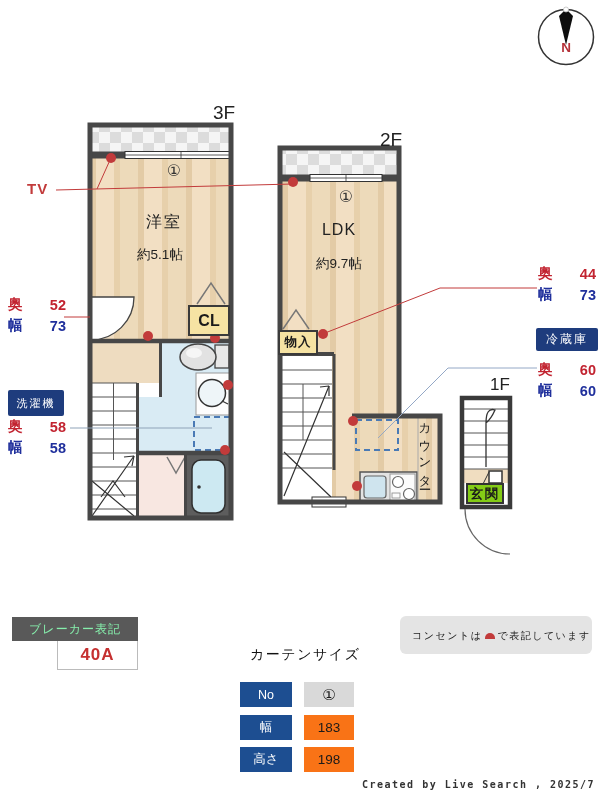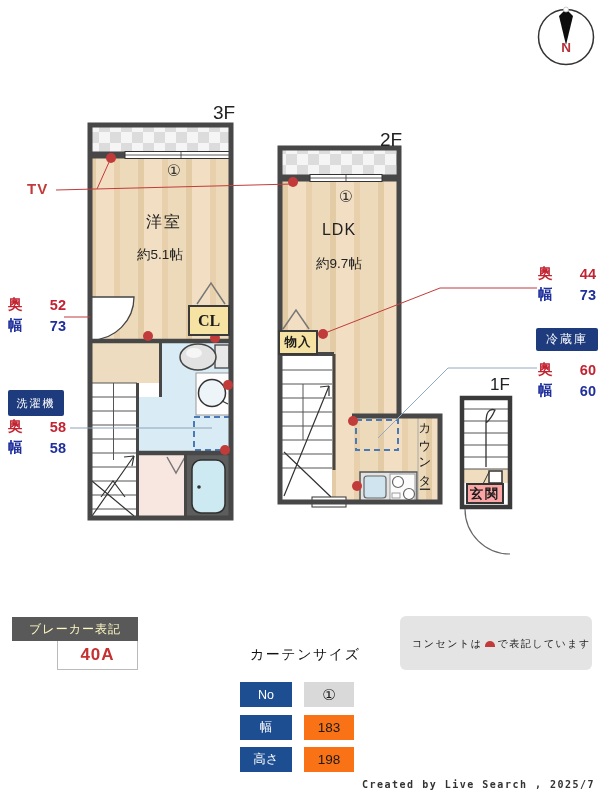--- a/index.html
+++ b/index.html
@@ -5,43 +5,43 @@
   html,body{margin:0;padding:0;background:#fff;}
   .canvas{position:relative;width:600px;height:800px;background:#ffffff;overflow:hidden;
           font-family:"Liberation Sans","DejaVu Sans",sans-serif;}
   svg.plan{position:absolute;left:0;top:0;}
   .lbl{position:absolute;color:#1a1a1a;white-space:nowrap;}
   .floor-tag{font-size:19px;color:#222;}
   .room-name{font-size:16px;letter-spacing:2px;text-align:center;color:#222;}
   .room-size{font-size:13.5px;text-align:center;color:#222;}
   .win-tag{font-size:16px;color:#333;width:20px;text-align:center;}
   .ybox{position:absolute;background:#f6e3a3;border:2.5px solid #3a3a3a;display:flex;
-        align-items:center;justify-content:center;font-weight:bold;color:#1a1a1a;box-sizing:border-box;font-family:Liberation Serif, serif;}
-  .wbox{position:absolute;background:#fca5a5;border:2px solid #333;display:flex;
+        align-items:center;justify-content:center;font-weight:bold;color:#1a1a1a;box-sizing:border-box;}
+  .wbox{position:absolute;background:#84cc16;border:2px solid #333;display:flex;
         align-items:center;justify-content:center;font-weight:bold;color:#1a1a1a;box-sizing:border-box;}
   .vtext{writing-mode:vertical-rl;letter-spacing:3px;}
   .tagbox{position:absolute;background:#1e3c7d;color:#fff;display:flex;align-items:center;
           justify-content:center;letter-spacing:2px;border-radius:2px;}
   .dims{position:absolute;}
   .dim-row{display:flex;justify-content:space-between;width:58px;font-size:14.5px;
            font-weight:bold;height:21px;align-items:center;}
   .c-red{color:#c22330;}
   .c-blue{color:#1f2f9c;}
   .tv{font-size:15px;color:#c23b3b;font-weight:bold;letter-spacing:1px;}
   .breaker{position:absolute;left:12px;top:617px;width:126px;}
-  .breaker-hd{height:24px;background:#595959;color:#fef9c3;font-size:12px;letter-spacing:1px;
+  .breaker-hd{height:24px;background:#595959;color:#86efac;font-size:12px;letter-spacing:1px;
               display:flex;align-items:center;justify-content:center;}
   .breaker-val{height:28px;background:#fff;border:1px solid #bbb;border-top:none;color:#c53030;
                font-size:17px;font-weight:bold;letter-spacing:1px;display:flex;align-items:center;justify-content:center;margin-left:45px;}
   .curtain-title{font-size:14px;letter-spacing:1.5px;color:#111;}
   .cell{position:absolute;display:flex;align-items:center;justify-content:center;box-sizing:border-box;}
   .ct-label{background:#1d4e91;color:#fff;font-size:12.5px;}
   .ct-val{background:#f97316;color:#1a1a1a;font-size:13.5px;}
   .ct-val-first{background:#d9d9d9;font-size:15px;}
-  .notebox{position:absolute;left:400px;top:616px;width:192px;height:54px;background:#e4e4e4;
+  .notebox{position:absolute;left:400px;top:616px;width:192px;height:38px;background:#e4e4e4;
            border-radius:6px;font-size:10px;letter-spacing:1.5px;color:#222;
            display:flex;flex-direction:column;justify-content:center;padding-left:12px;box-sizing:border-box;line-height:1.9;}
   .outlet-glyph{display:inline-block;width:10px;height:6px;background:#c23b3b;
                 border-radius:5px 5px 0 0;margin:0 2px 0 3px;}
   .credit{font-family:"DejaVu Sans Mono","Liberation Mono",monospace;font-size:10px;
           font-weight:bold;letter-spacing:1.5px;color:#333;}
   .compass-n{font-size:13.5px;font-weight:bold;color:#b5323a;width:16px;text-align:center;}
 </style>
 </head>
 <body>

